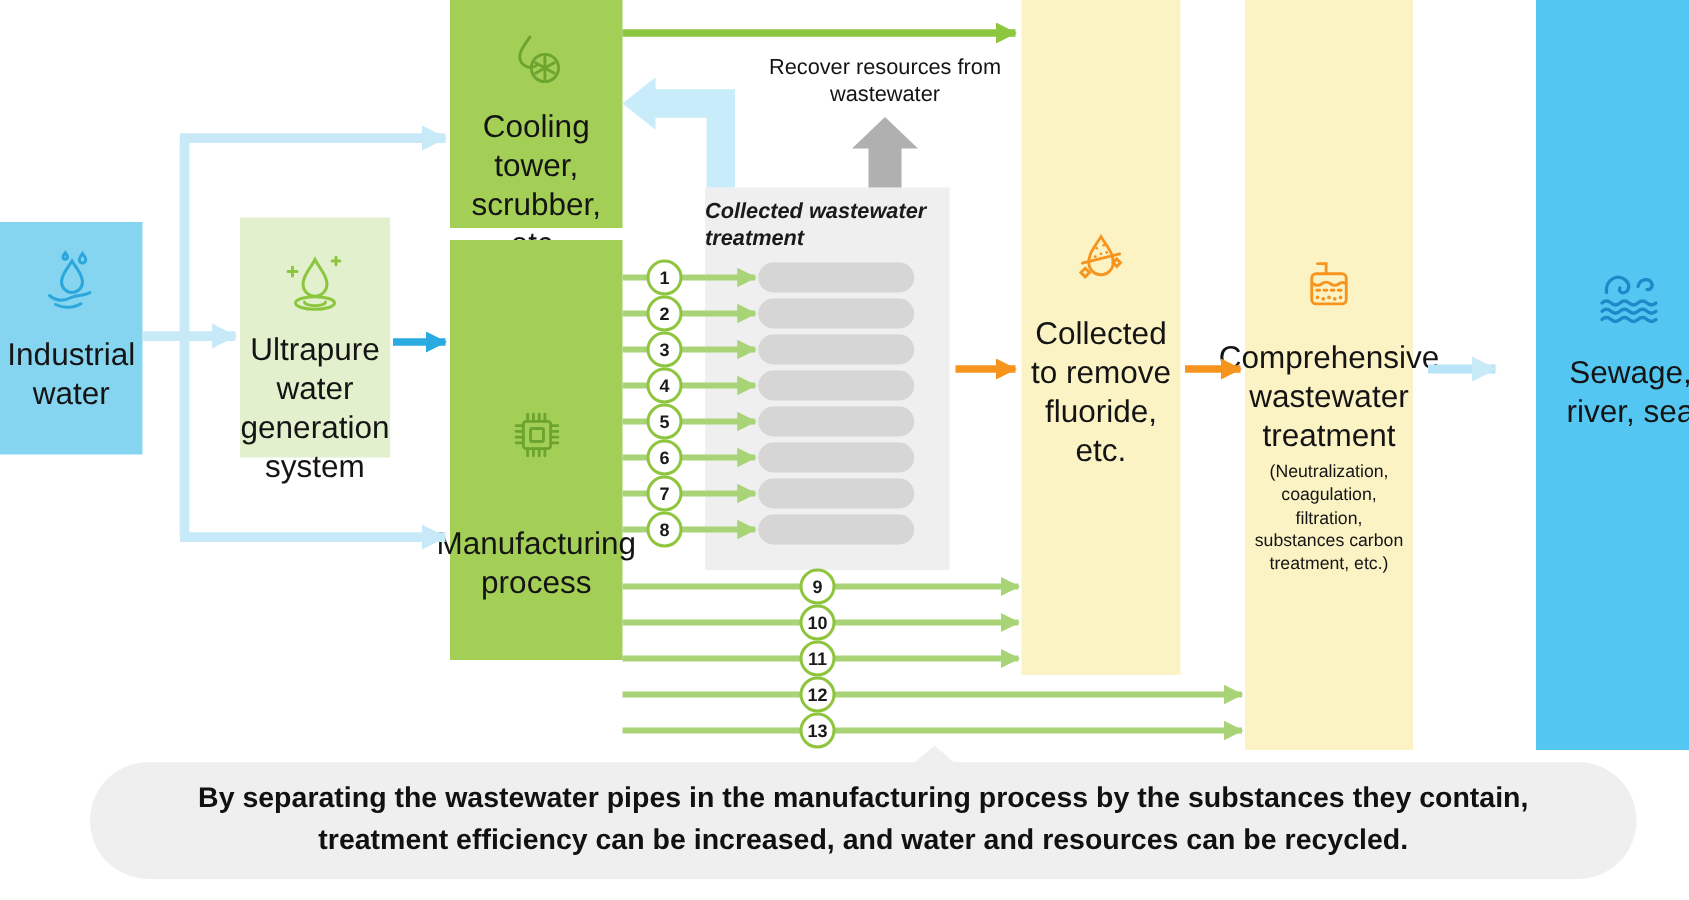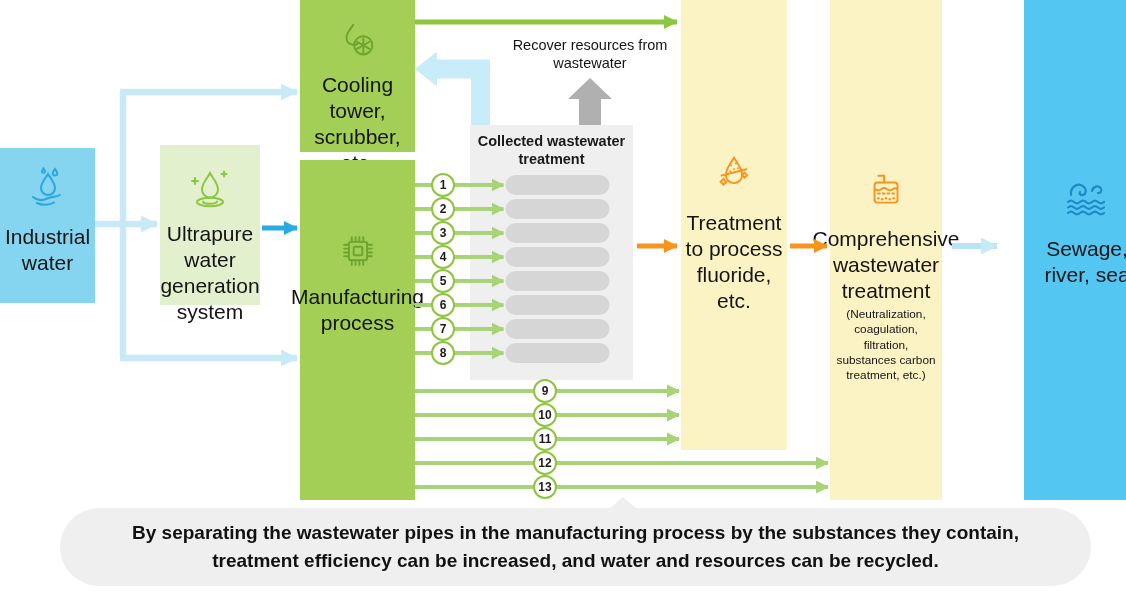--- a/index.html
+++ b/index.html
@@ -8,24 +8,24 @@
   .box{position:absolute;display:flex;flex-direction:column;align-items:center;box-sizing:border-box;}
   .label{font-size:21px;line-height:1.24;text-align:center;color:#141414;}
   .sublabel{font-size:11.8px;line-height:1.3;text-align:center;color:#141414;margin-top:3px;}
   .icon{flex:0 0 auto;}
   #box-industrial{left:0;top:148px;width:95px;height:155px;background:#85D5F0;padding-top:14px;}
   #box-industrial .label{margin-top:14px;}
   #box-ultrapure{left:160px;top:145px;width:100px;height:160px;background:#E3F0CE;padding-top:20px;}
   #box-ultrapure .label{margin-top:8px;}
   #box-cooling{left:300px;top:0;width:115px;height:152px;background:#A4CF57;padding-top:18px;}
   #box-cooling .label{margin-top:8px;}
-  #box-manufacturing{left:300px;top:160px;width:115px;height:340px;background:#A4CF57;padding-top:68px;}
+  #box-manufacturing{left:300px;top:160px;width:115px;height:280px;background:#A4CF57;padding-top:107px;gap:27px;}
   #box-manufacturing .label{margin-top:10px;}
   #box-collected{left:470px;top:125px;width:163px;height:255px;background:#EFEFEF;padding-top:7px;}
-  #box-collected .title{font-size:14.5px;font-weight:bold;text-align:center;line-height:1.25;}
+  #box-collected .title{font-size:14.5px;font-weight:bold;line-height:1.25;font-style:italic;}
   #box-fluoride{left:681px;top:0;width:106px;height:450px;background:#FCF3C5;padding-top:152px;}
   #box-fluoride .label{margin-top:12px;}
   #box-comprehensive{left:830px;top:0;width:112px;height:500px;background:#FCF3C5;padding-top:170px;padding-left:4px;padding-right:4px;}
   #box-comprehensive .label{margin-top:10px;}
   #box-sewage{left:1024px;top:0;width:126px;height:500px;background:#53C7F2;padding-top:176px;}
   #box-sewage .label{margin-top:16px;}
   #recover-note{position:absolute;left:505px;top:36px;width:170px;text-align:center;
                 font-size:14.5px;line-height:1.25;color:#141414;}
   #flow-overlay{position:absolute;left:0;top:0;pointer-events:none;}
   #bubble{position:absolute;left:60px;top:508px;width:1031px;height:78px;background:#EFEFEF;
@@ -97,21 +97,21 @@
         <circle cx="21" cy="14" r="1"></circle>
           <circle cx="26" cy="12" r="1"></circle>
           <circle cx="24" cy="18" r="1"></circle>
         <circle cx="28" cy="17" r="1"></circle>
           <circle cx="20" cy="20" r="1"></circle>
       </g>
       <path d="M11 24.5 L37 18"></path>
       <path d="M13 28 l3 3 l-3 3 l-3 -3 Z"></path>
       <path d="M35 21.5 l2.6 2.6 l-2.6 2.6 l-2.6 -2.6 Z"></path>
     </svg>
-    <div class="label">Treatment to process fluoride, etc.</div>
+    <div class="label">Collected to remove fluoride, etc.</div>
   </div>
 
   <div class="box" id="box-comprehensive">
     <svg class="icon" width="46" height="46" viewBox="0 0 48 48" fill="none" stroke="#F7941D" stroke-width="2" stroke-linecap="round">
       <rect x="12" y="13" width="24" height="21" rx="3"></rect>
       <path d="M16 6 h6 v7"></path>
       <path d="M13 20 c2 1.5 4 1.5 6 0 s4 -1.5 6 0 s4 1.5 6 0 s3 -1 4 -0.5"></path>
       <path d="M15.5 24.5 h2 M20.5 24.5 h2 M25.5 24.5 h2 M30.5 24.5 h2"></path>
       <g fill="#F7941D" stroke="none">
         <circle cx="16" cy="29.5" r="1.3"></circle>

